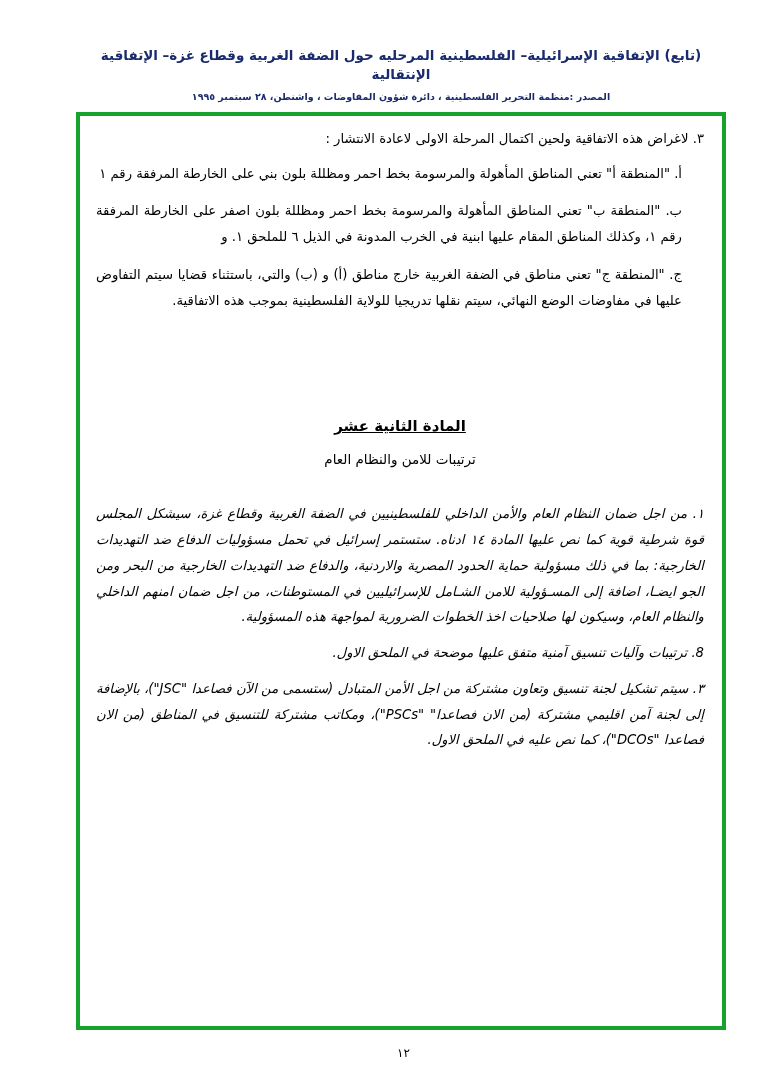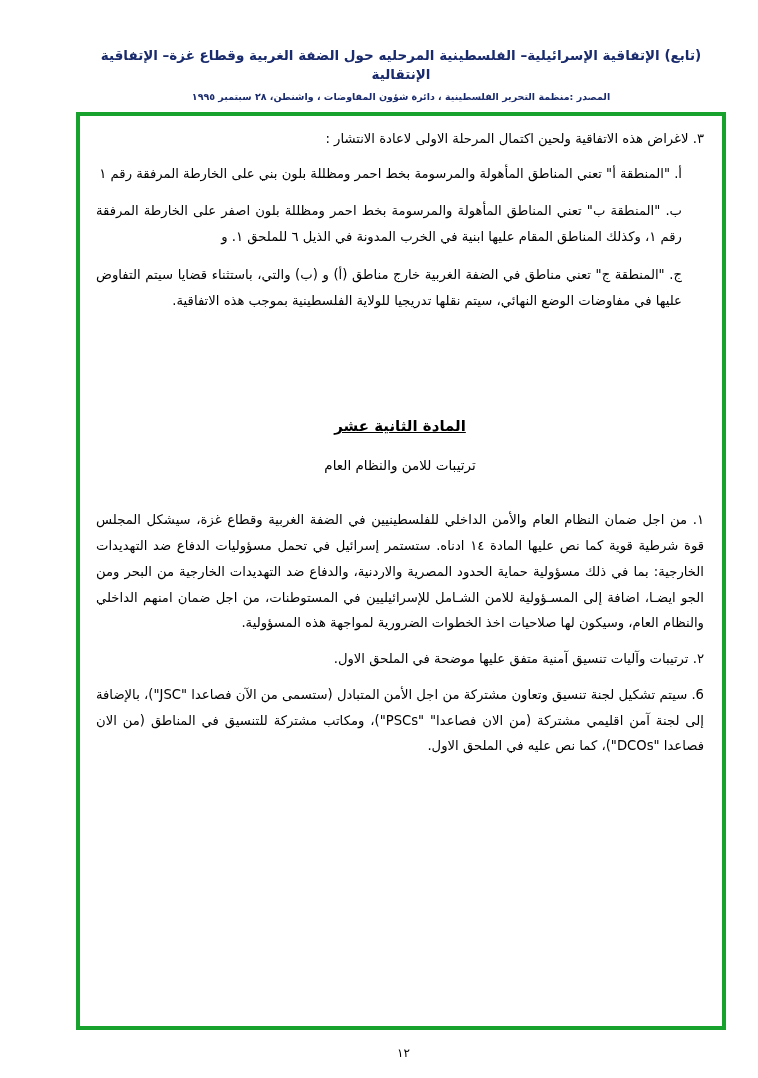--- a/index.html
+++ b/index.html
@@ -82,25 +82,26 @@
     font-size: 15px;
     font-weight: bold;
     text-align: center;
     margin: 0;
     color: #000;
     text-decoration: underline;
   }
   .article-sub {
     font-size: 13.5px;
     text-align: center;
-    margin: 22px 0 0 0;
+    margin: 16px 0 0 0;
     color: #000;
   }
   .body-list .para {
     margin-bottom: 10px;
+    font-style: italic;
   }
   .footer {
     position: absolute;
     bottom: 18px;
     left: 5px;
     right: 0;
     text-align: center;
     font-size: 12px;
     color: #000;
   }
@@ -127,22 +128,22 @@
 
     <div class="spacer-big"></div>
 
     <p class="article-title">المادة الثانية عشر</p>
     <p class="article-sub">ترتيبات للامن والنظام العام</p>
 
     <div class="spacer-med"></div>
 
     <div class="body-list">
       <p class="para">١. من اجل ضمان النظام العام والأمن الداخلي للفلسطينيين في الضفة الغربية وقطاع غزة، سيشكل المجلس قوة شرطية قوية كما نص عليها المادة ١٤ ادناه. ستستمر إسرائيل في تحمل  مسؤوليات الدفاع ضد التهديدات الخارجية: بما في ذلك مسؤولية حماية الحدود المصرية والاردنية، والدفاع ضد التهديدات الخارجية من البحر ومن الجو ايضـا، اضافة إلى المسـؤولية للامن الشـامل للإسرائيليين في المستوطنات، من اجل ضمان امنهم الداخلي والنظام العام، وسيكون لها صلاحيات اخذ الخطوات الضرورية لمواجهة هذه المسؤولية.</p>
-      <p class="para">٢. ترتيبات وآليات تنسيق آمنية متفق عليها موضحة في الملحق الاول.</p>
-      <p class="para">6. سيتم تشكيل لجنة تنسيق وتعاون  مشتركة من اجل الأمن المتبادل (ستسمى من الآن فصاعدا "JSC")، بالإضافة إلى لجنة آمن اقليمي مشتركة (من الان فصاعدا" "PSCs")، ومكاتب مشتركة للتنسيق في المناطق (من الان فصاعدا "DCOs")، كما نص عليه في الملحق الاول.</p>
+      <p class="para">8. ترتيبات وآليات تنسيق آمنية متفق عليها موضحة في الملحق الاول.</p>
+      <p class="para">٣. سيتم تشكيل لجنة تنسيق وتعاون  مشتركة من اجل الأمن المتبادل (ستسمى من الآن فصاعدا "JSC")، بالإضافة إلى لجنة آمن اقليمي مشتركة (من الان فصاعدا" "PSCs")، ومكاتب مشتركة للتنسيق في المناطق (من الان فصاعدا "DCOs")، كما نص عليه في الملحق الاول.</p>
     </div>
 
   </div>
 
   <div class="footer">
     <span>١٢</span>
   </div>
 
 </div>
 

